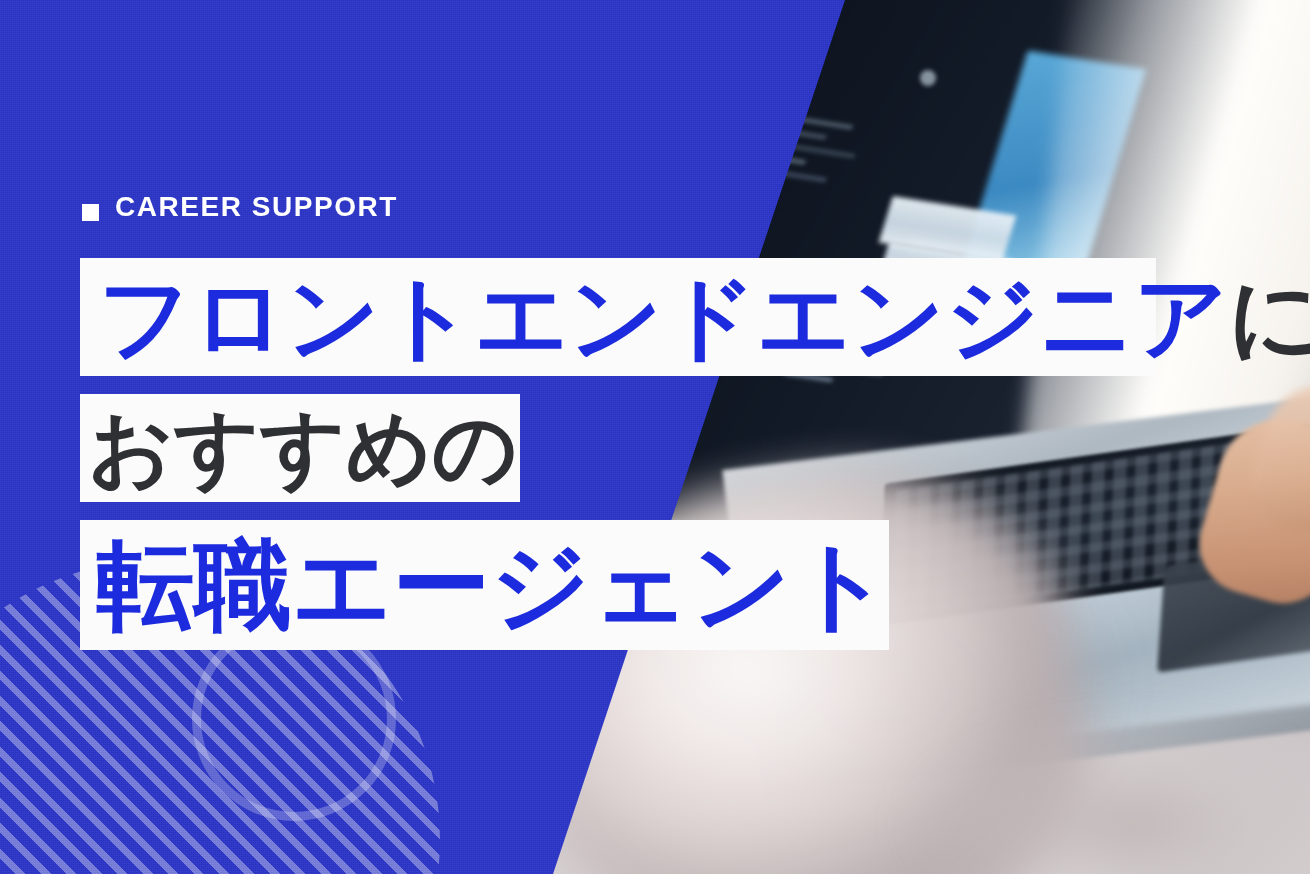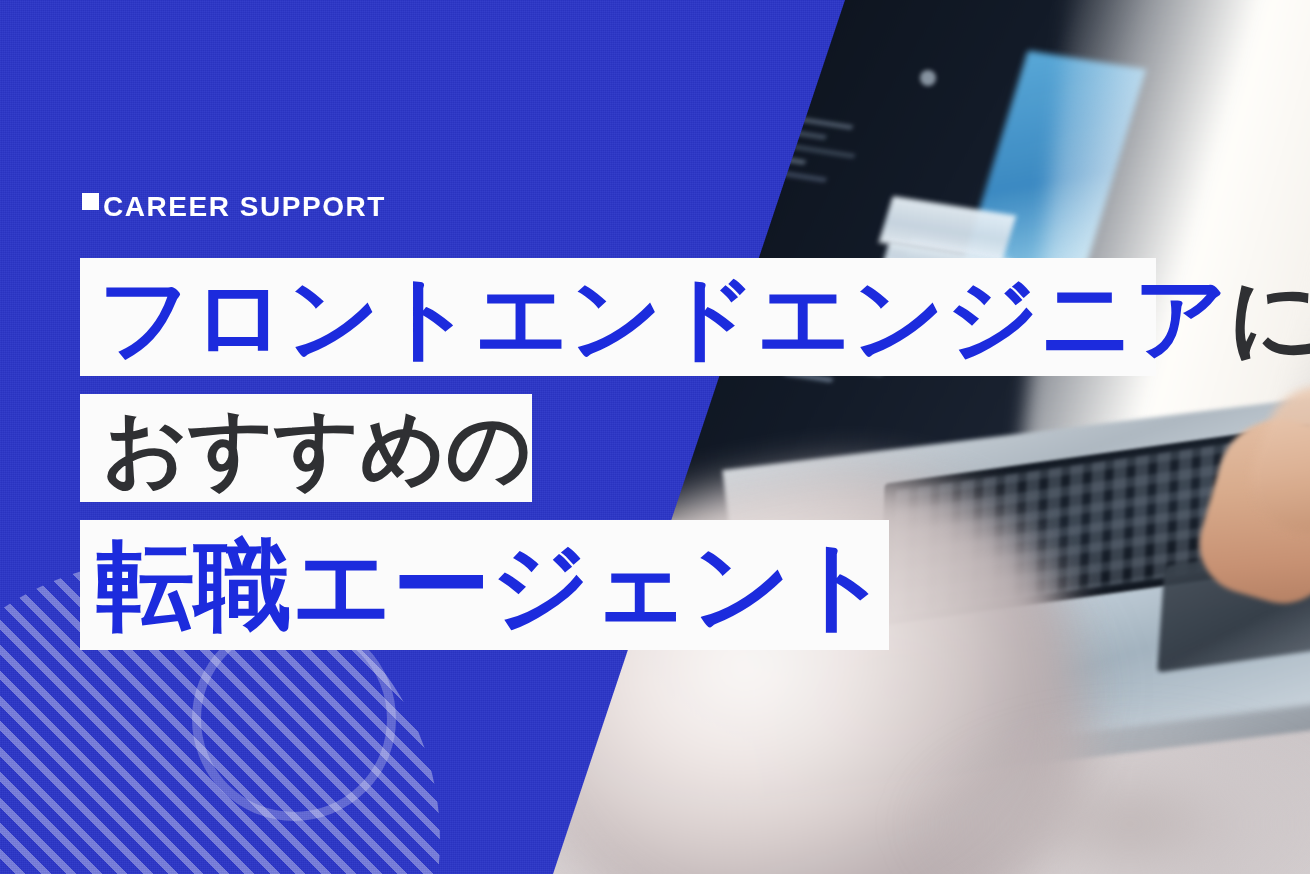--- a/index.html
+++ b/index.html
@@ -266,22 +266,22 @@
     border-radius: 50%;
     border: 9px solid rgba(255,255,255,.26);
   }
 
   
   .eyebrow {
     position: absolute;
     left: 82px;
     top: 193px;
     display: flex;
-    align-items: flex-start;
-    gap: 4px;
+    align-items: flex-end;
+    gap: 16px;
   }
   .eyebrow-square {
     width: 17px;
     height: 17px;
     background: #ffffff;
     flex: 0 0 auto;
   }
   .eyebrow-text {
     color: #ffffff;
     font-size: 28px;
@@ -306,23 +306,22 @@
     width: 1058px;
     height: 118px;
     padding-left: 18px;
     font-size: 92px;
   }
   .line-2 {
     left: 80px;
     top: 394px;
     width: 432px;
     height: 108px;
-    padding-left: 20px;
+    padding-left: 8px;
     font-size: 84px;
-    justify-content: flex-end;
   }
   .line-3 {
     left: 80px;
     top: 520px;
     width: 793px;
     height: 130px;
     padding-left: 16px;
     font-size: 98px;
   }
   .hl-blue { color: #1c2bdd; }

